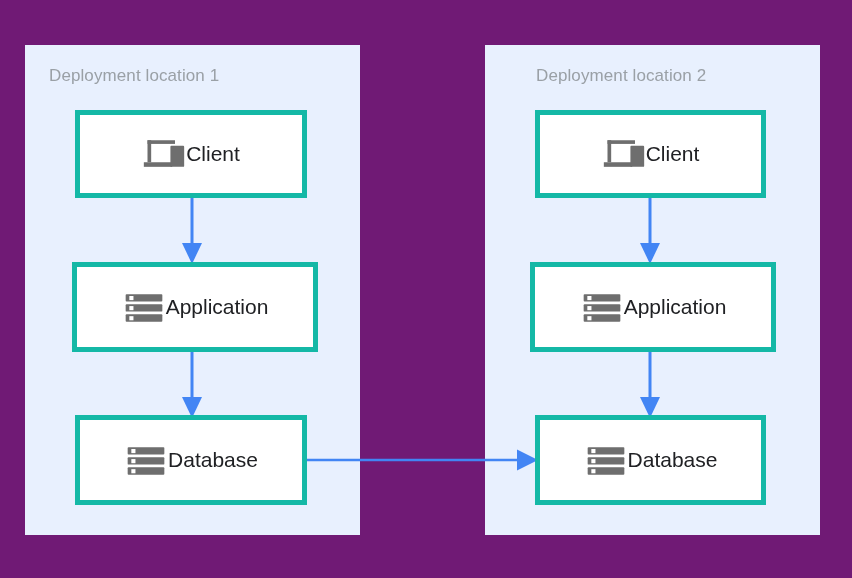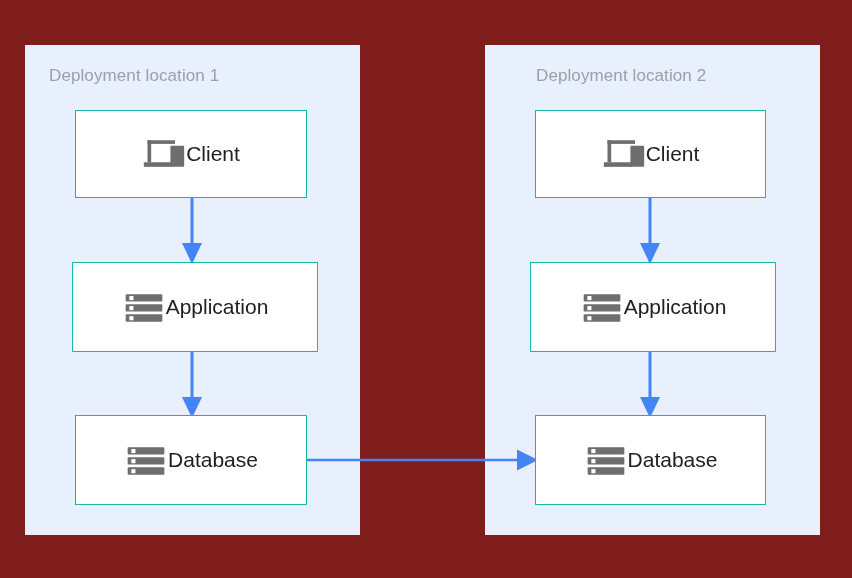--- a/index.html
+++ b/index.html
@@ -7,39 +7,39 @@
     padding: 0;
     background: #ffffff;
   }
   body {
     font-family: "Liberation Sans", sans-serif;
   }
   #canvas {
     position: relative;
     width: 852px;
     height: 578px;
-    background: #7f1d1d;
+    background: #701a75;
     overflow: hidden;
   }
   .zone {
     position: absolute;
     background: #e8f0fe;
   }
   .zone-label {
     position: absolute;
     color: #9aa0a6;
     font-size: 17px;
     line-height: 20px;
     letter-spacing: 0.1px;
     white-space: nowrap;
   }
   .node {
     position: absolute;
     background: #ffffff;
-    border: 1px solid #14b8a6;
+    border: 5px solid #14b8a6;
     box-sizing: border-box;
     display: flex;
     align-items: center;
     justify-content: center;
   }
   .node-icon {
     flex: 0 0 auto;
     display: block;
     width: 44px;
     height: 44px;

